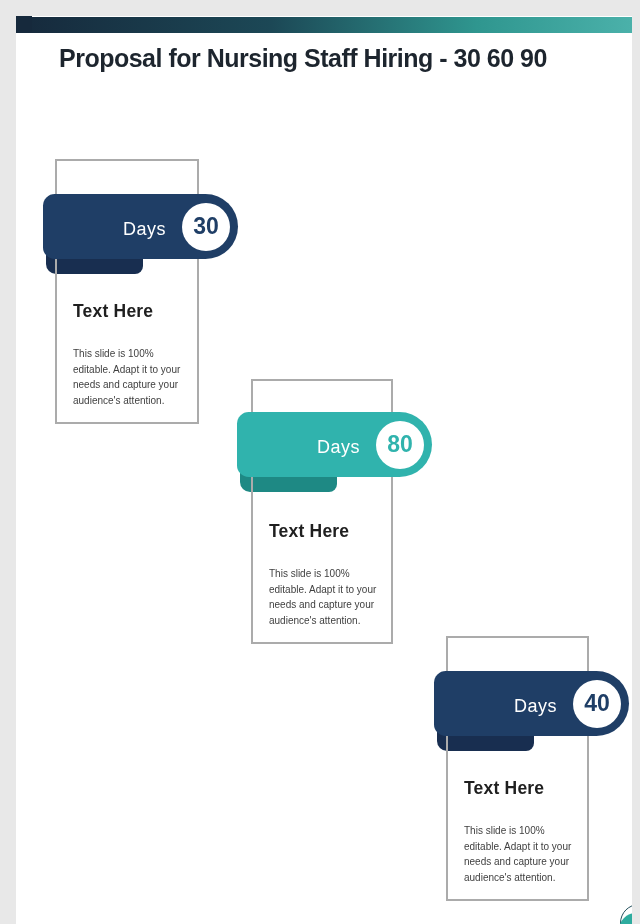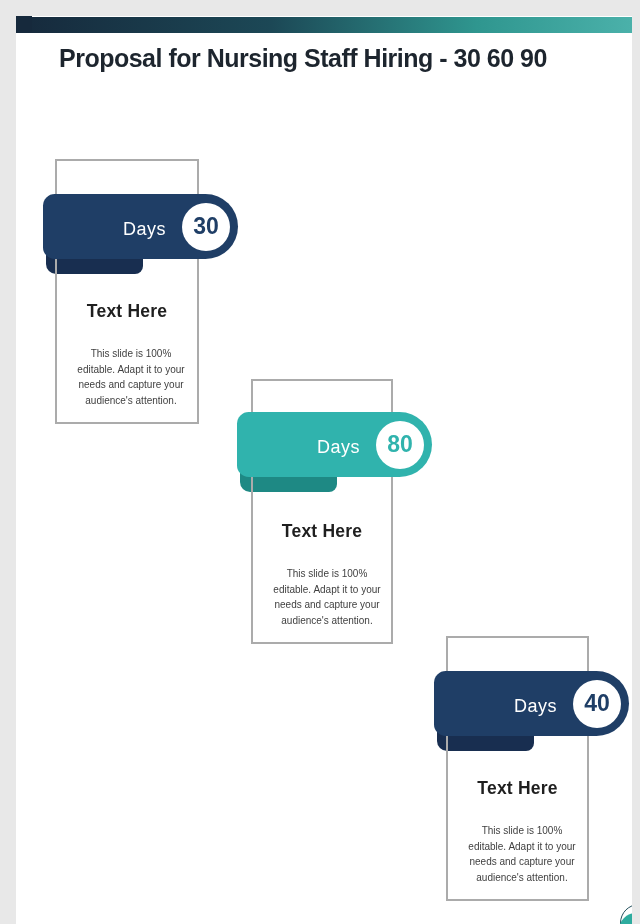--- a/index.html
+++ b/index.html
@@ -27,21 +27,21 @@
     background:linear-gradient(90deg, var(--bar-dark) 0%, #1C4856 40%, #2F968F 72%, var(--bar-teal) 100%);
   }
   .corner-block{position:absolute; left:0; top:0; width:8px; height:13px; background:var(--bar-dark);}
   .title{
     position:absolute; left:27px; top:19px; width:600px;
     font-size:25px; font-weight:bold; line-height:31px; letter-spacing:-0.5px;
     color:var(--title-text);
   }
   .card{
     position:absolute; border:2px solid var(--card-border);
-    background:transparent; z-index:2; text-align:center;
+    background:transparent; z-index:2; 
   }
   .card1{left:39px;  top:143px; width:144px; height:265px;}
   .card2{left:235px; top:363px; width:142px; height:265px;}
   .card3{left:430px; top:620px; width:143px; height:265px;}
   .card-heading{
     margin-top:124px; font-size:17.5px; font-weight:bold;
     letter-spacing:0.2px; color:var(--heading-text);
   }
   .card-body{
     margin:8px auto 0; width:132px;

